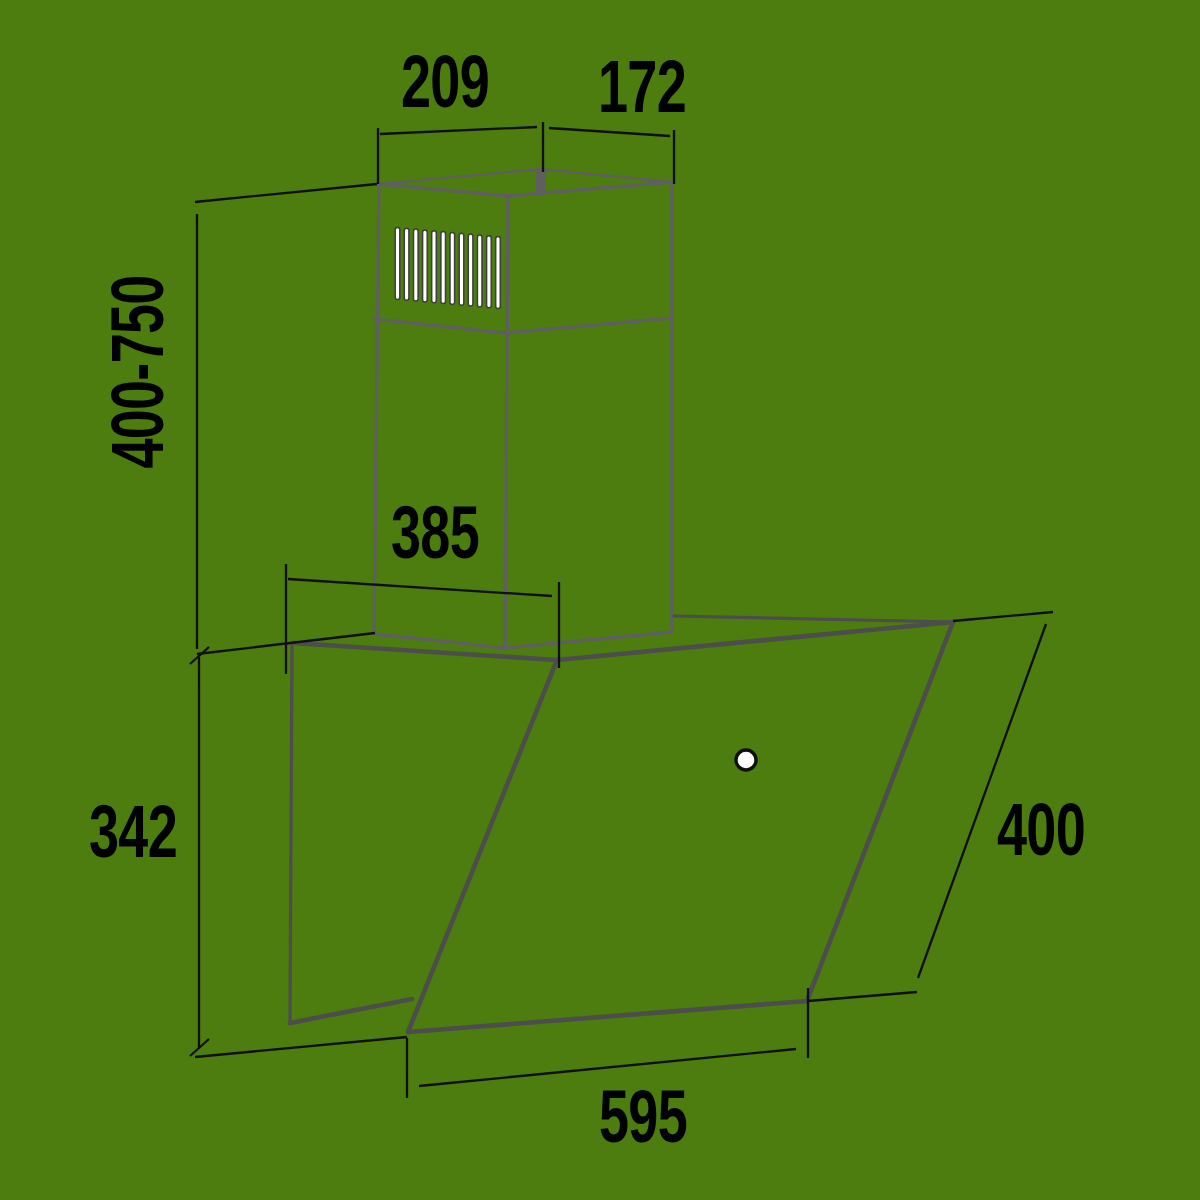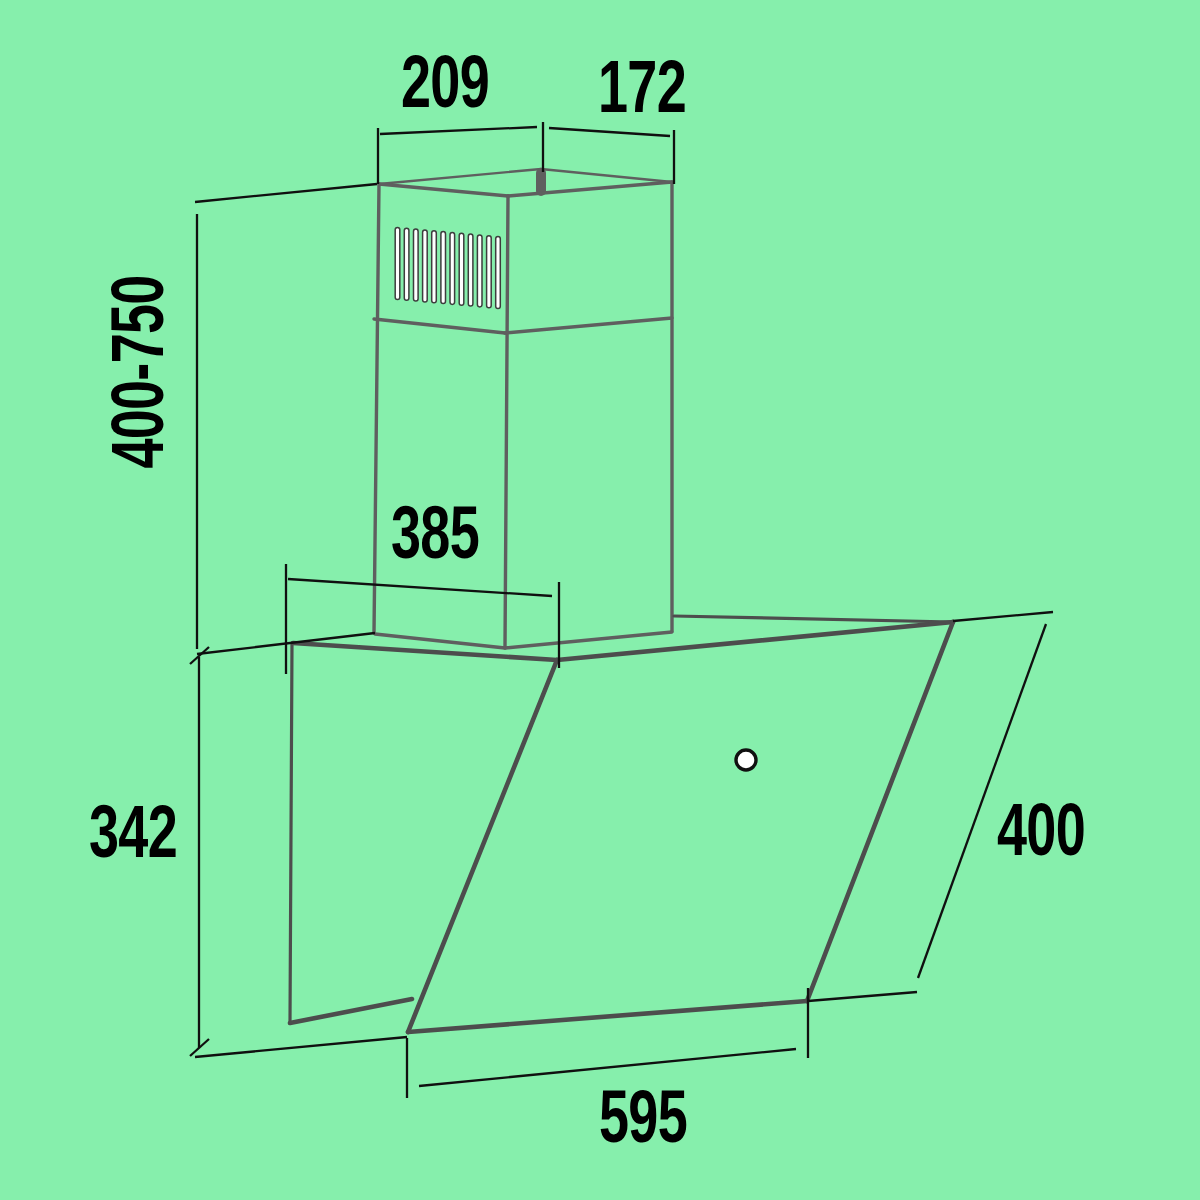--- a/index.html
+++ b/index.html
@@ -7,21 +7,21 @@
     padding: 0;
     background: #ffffff;
     width: 1200px;
     height: 1200px;
     overflow: hidden;
   }
   .stage {
     position: relative;
     width: 1200px;
     height: 1200px;
-    background: #86efac;
+    background: #4d7c0f;
   }
   svg { display: block; }
 
   
   .edge-thick  { stroke: var(--edge, #4d4d4d); stroke-width: 4.6; stroke-linecap: round; fill: none; }
   .edge-mid    { stroke: var(--edge, #4d4d4d); stroke-width: 3.2; stroke-linecap: round; fill: none; }
   .chimney-ln  { stroke: var(--chimney, #5f5f5f); stroke-width: 3.4; stroke-linecap: round; fill: none; }
   .chimney-thin{ stroke: var(--chimney, #5f5f5f); stroke-width: 2.4; stroke-linecap: round; fill: none; }
   .tab         { stroke: var(--chimney, #5f5f5f); stroke-width: 10; stroke-linecap: round; fill: none; }
 

